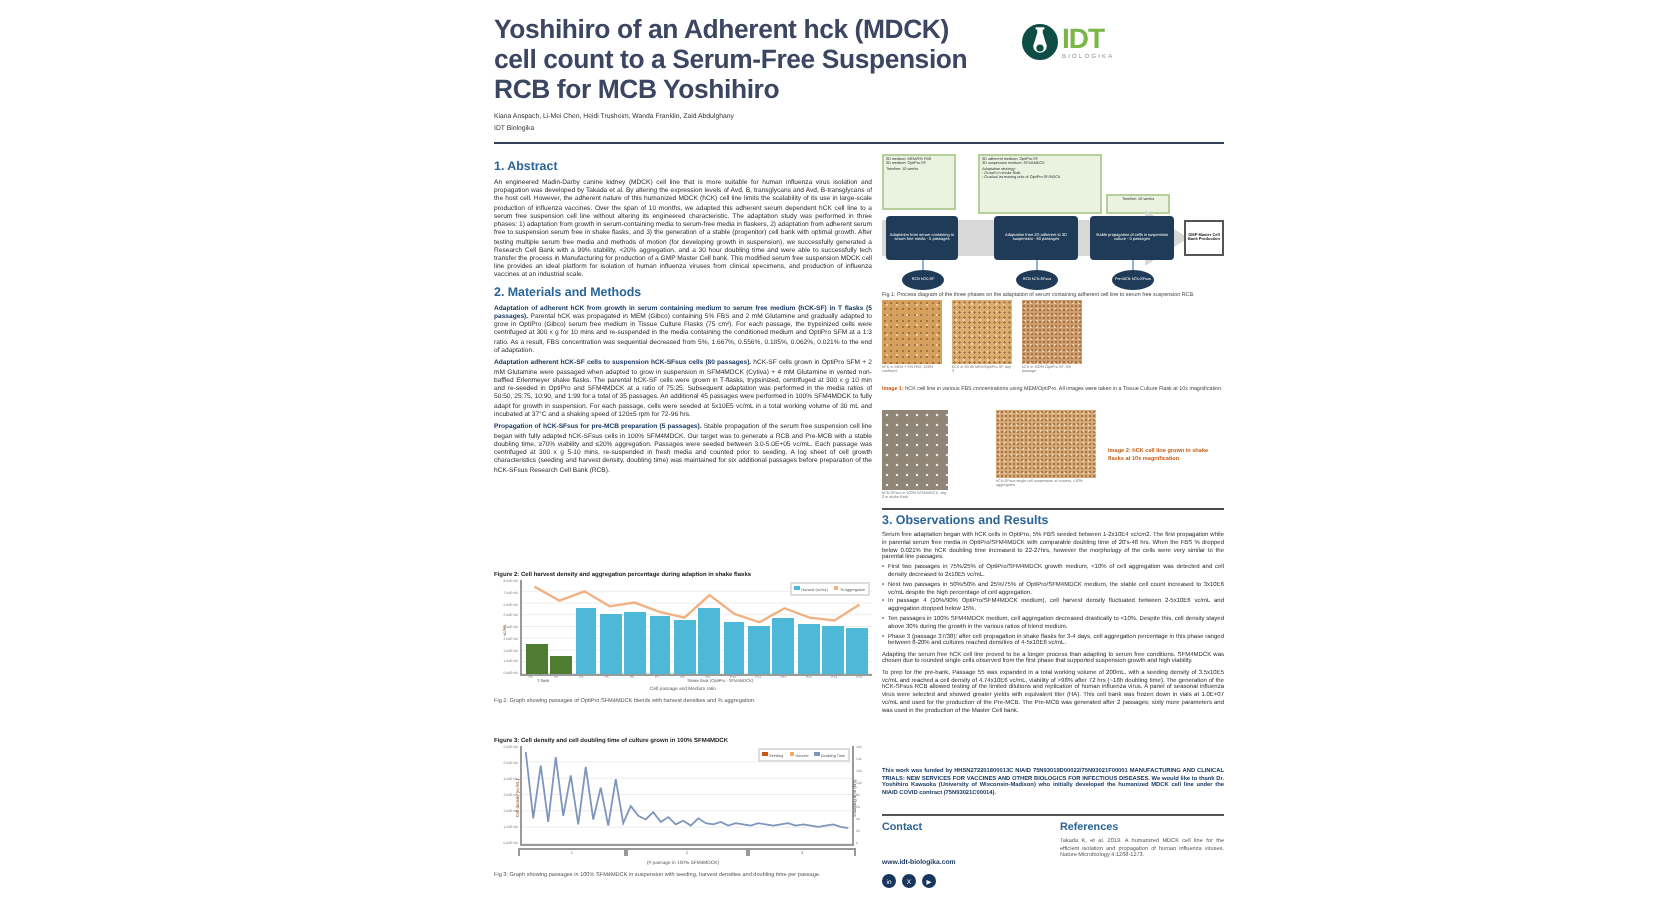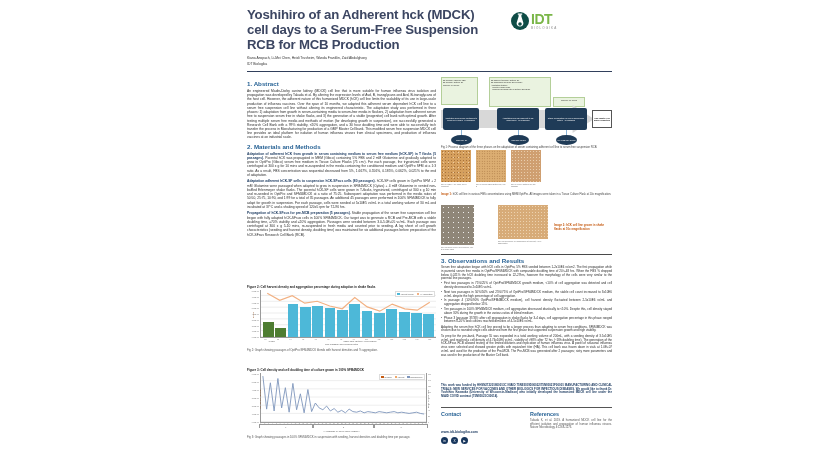--- a/index.html
+++ b/index.html
@@ -111,22 +111,22 @@
     display:flex;align-items:center;justify-content:center;}
   .refitem{font-size:2.8px;color:#555;line-height:1.3;text-align:justify;}
 </style>
 </head>
 <body>
 
 <div class="poster">
 
   <div class="title">
     <span style="display:block">Yoshihiro of an Adherent hck (MDCK)</span>
-    <span style="display:block">cell days to a Serum-Free Suspension</span>
-    <span style="display:block">RCB for MCB Production</span>
+    <span style="display:block">cell count to a Serum-Free Suspension</span>
+    <span style="display:block">RCB for MCB Yoshihiro</span>
   </div>
   <div class="logo">
     <svg width="18" height="20" viewBox="0 0 18 20">
       <circle cx="9" cy="10" r="9" fill="#0e4c46"></circle>
       <path d="M7.6 3.5 h2.8 v2 l2 6.5 a3.4 3.4 0 1 1 -6.8 0 l2 -6.5 z" fill="#ffffff"></path>
       <circle cx="9" cy="13" r="1.8" fill="#0e4c46"></circle>
       <path d="M6.8 2.6 h4.4 v1.2 h-4.4 z" fill="#ffffff"></path>
     </svg>
     <span class="txt">
       <span class="idt">IDT</span>

